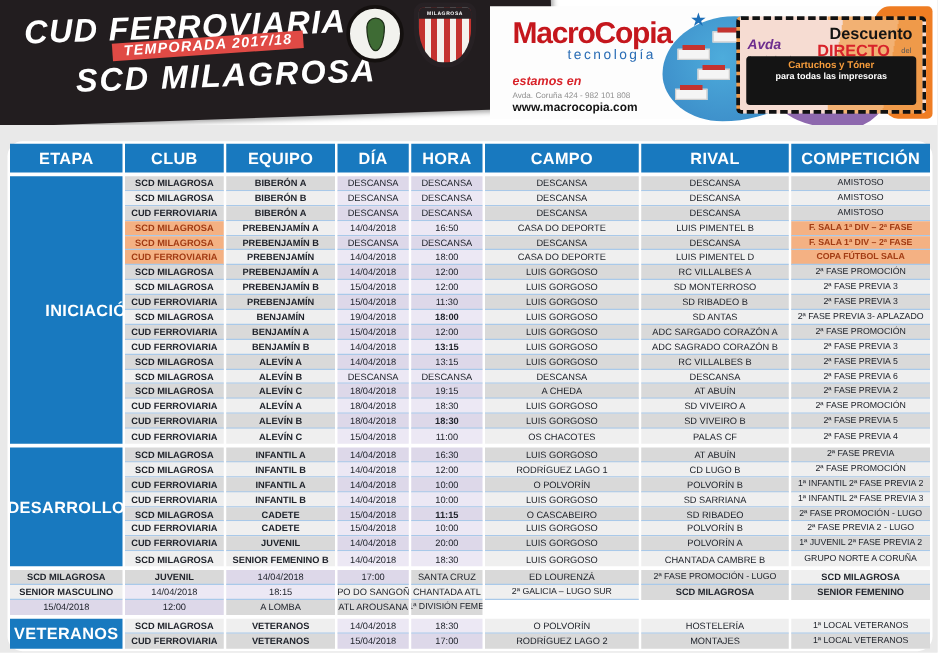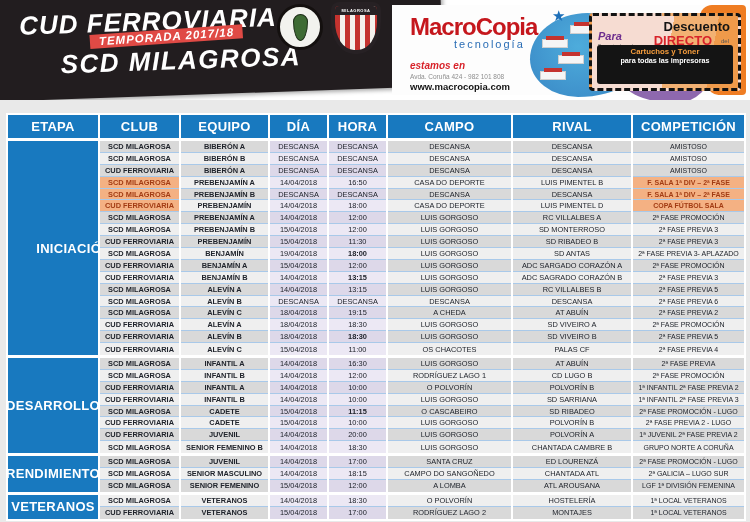--- a/index.html
+++ b/index.html
@@ -58,21 +58,21 @@
   .d-direct { position:absolute; right:26px; top:17px; font-size:13px; font-weight:800; color:#d8232a; }
   .d-del { position:absolute; right:9px; top:22px; font-size:6px; color:#555; }
   .d-pct { position:absolute; right:8px; top:26px; font-size:25px; font-weight:800; color:#141414; letter-spacing:-1px; }
   .d-box { position:absolute; left:5px; right:5px; bottom:4px; height:39px; background:#141414;
     border-radius:3px; text-align:center; padding-top:2px; }
   .d-box .l1 { color:#f59c3c; font-weight:bold; font-size:7.8px; }
   .d-box .l2 { color:#ffffff; font-weight:bold; font-size:7.2px; }
 
   
   .main { padding:13px 6px 0 6px; }
-  .table-wrap { background:#ffffff; padding:2px; width:740px; }
+  .table-wrap { background:#ffffff; padding:2px; width:740px;border-radius:12px; }
   .thead, .group { display:grid;
     grid-template-columns:90px 79px 87px 57px 57px 123px 118px 111px; column-gap:2px; }
   .thead { margin-bottom:3px; }
   .th { background:#1879bf; color:#fff; font-weight:bold; font-size:13px; text-align:center;
     padding:4px 0 4px 0; letter-spacing:.3px; }
   .group { margin-bottom:3px; background:#fff; }
   .group:last-child { margin-bottom:0; }
   .stage-cell { background:#1879bf; color:#fff; font-weight:bold; font-size:13px;
     display:flex; align-items:center; justify-content:center; letter-spacing:.3px; grid-column:1; }
   .cell { height:11.9px; display:flex; align-items:center; justify-content:center;
@@ -108,21 +108,21 @@
     <div class="printer" style="left:148px; top:66px;"></div>
     <div class="printer" style="left:178px; top:20px;"></div>
     <div class="mc-logo">MacroCopia</div>
     <div class="mc-star">★</div>
     <div class="mc-sub">tecnología</div>
     <div class="mc-where">estamos en</div>
     <div class="mc-addr">Avda. Coruña 424 - 982 101 808</div>
     <div class="mc-web">www.macrocopia.com</div>
 
     <div class="coupon">
-      <div class="prink">Para</div>
+      <div class="prink">Avda</div>
       <div class="prink-note">Para miembros de MILAGROSA y FERROVIARIA</div>
       <div class="d-word">Descuento</div>
       <div class="d-direct">DIRECTO</div>
       <div class="d-del">del</div>
       <div class="d-pct">10%</div>
       <div class="d-box">
         <div class="l1">Cartuchos y Tóner</div>
         <div class="l2">para todas las impresoras</div>
       </div>
     </div>
@@ -324,21 +324,20 @@
           <div class="cell col-competicion dummy r-even">1ª JUVENIL 2ª FASE PREVIA 2</div>
           <div class="cell col-club dummy2 lastrow r-odd">SCD MILAGROSA</div>
           <div class="cell col-equipo dummy2 lastrow r-odd">SENIOR FEMENINO B</div>
           <div class="cell col-dia dummy2 lastrow r-odd">14/04/2018</div>
           <div class="cell col-hora dummy2 lastrow r-odd">18:30</div>
           <div class="cell col-campo dummy2 lastrow r-odd">LUIS GORGOSO</div>
           <div class="cell col-rival dummy2 lastrow r-odd">CHANTADA CAMBRE B</div>
           <div class="cell col-competicion dummy2 lastrow r-odd">GRUPO NORTE A CORUÑA</div>
         </div>
         <div class="group">
-          <div class="stage-cell" style="grid-row: 1 / span 3;">RENDIMIENTO</div>
           <div class="cell col-club dummy r-even">SCD MILAGROSA</div>
           <div class="cell col-equipo dummy r-even">JUVENIL</div>
           <div class="cell col-dia dummy r-even">14/04/2018</div>
           <div class="cell col-hora dummy r-even">17:00</div>
           <div class="cell col-campo dummy r-even">SANTA CRUZ</div>
           <div class="cell col-rival dummy r-even">ED LOURENZÁ</div>
           <div class="cell col-competicion dummy r-even">2ª FASE PROMOCIÓN - LUGO</div>
           <div class="cell col-club dummy2 r-odd">SCD MILAGROSA</div>
           <div class="cell col-equipo dummy2 r-odd">SENIOR MASCULINO</div>
           <div class="cell col-dia dummy2 r-odd">14/04/2018</div>

